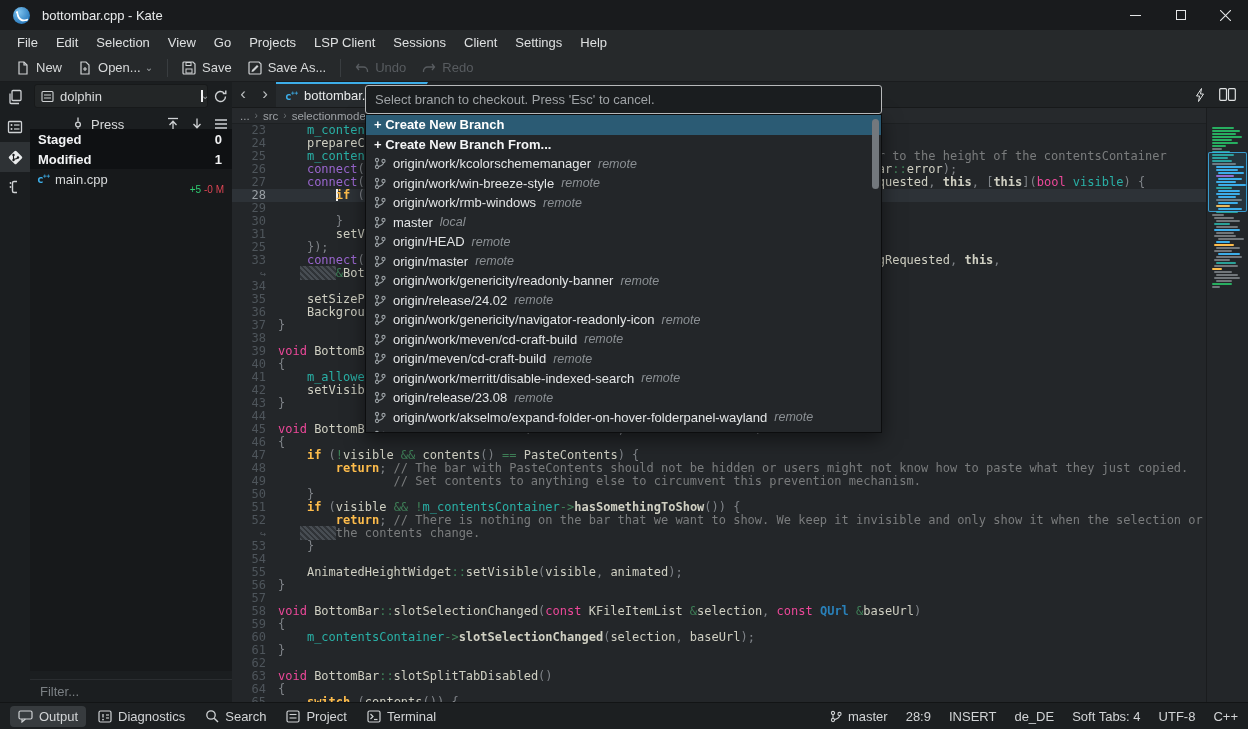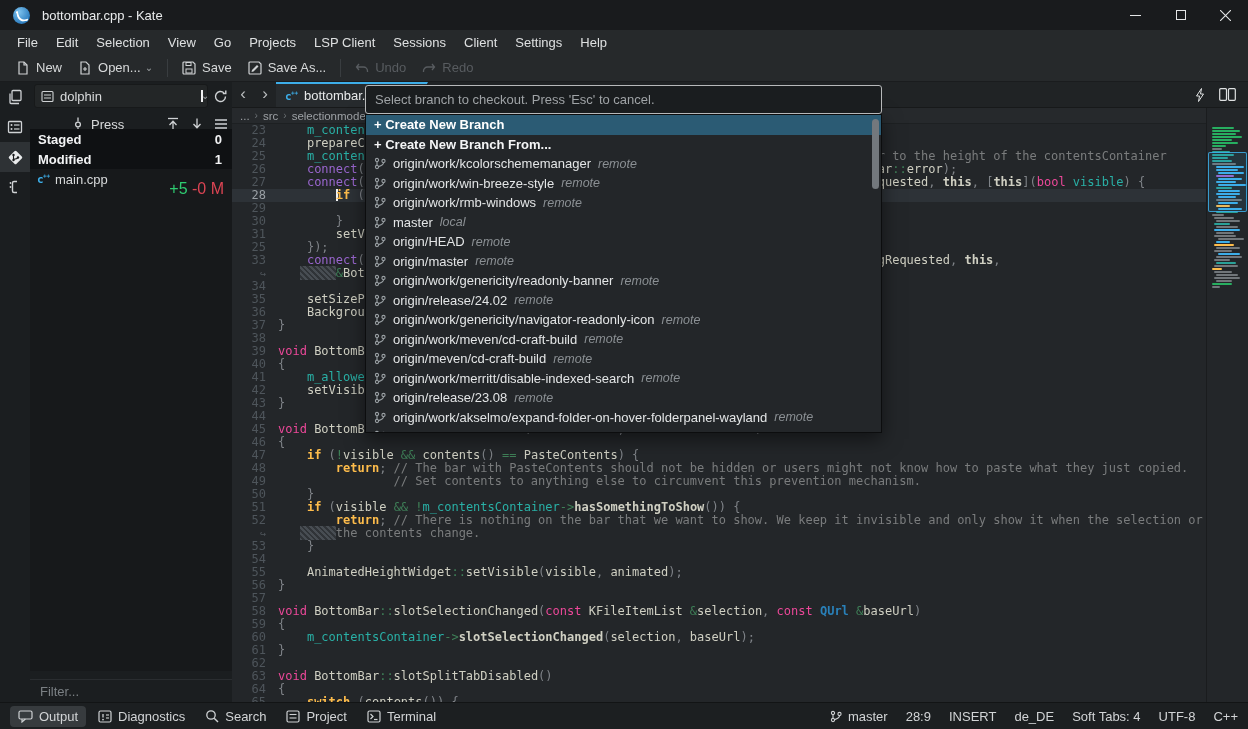--- a/index.html
+++ b/index.html
@@ -57,21 +57,21 @@
                 color:#d9dbdc; font-size:13px; }
   .commit-btn { display:flex; align-items:center; gap:7px; margin-left:38px; }
   .commit-icons { margin-left:auto; display:flex; gap:10px; align-items:center; color:#cfd2d4; }
   .tree { position:absolute; left:0; top:47px; width:202px; height:542px; background:#17191b; }
   .cat-row { display:flex; height:20px; align-items:center; background:#0f1113; color:#f2f3f4;
              font-size:13px; font-weight:bold; padding:0 10px 0 8px; }
   .cat-row + .cat-row { margin-top:0; }
   .cat-count { margin-left:auto; }
   .file-row { display:flex; align-items:center; height:20px; font-size:13px; color:#d7d9da;
               padding:0 8px 0 6px; gap:5px; }
-  .file-stats { margin-left:auto; font-size:16px;margin-top:20px; }
+  .file-stats { margin-left:auto; font-size:10px;margin-top:20px; }
   .stat-add { color:#2ecc71; }
   .stat-del { color:#da4453; }
   .filter-row { position:absolute; left:0; bottom:0; width:202px; height:23px; background:#1b1e20;
                 border-top:1px solid #2a2d30; color:#7b8084; font-size:13px; display:flex;
                 align-items:center; padding-left:10px; }
 
   
   .editor { position:absolute; left:232px; top:0; width:1016px; height:620px; background:#232629; }
   .navrow { position:absolute; left:0; top:0; width:1016px; height:26px; background:#202325;
             border-bottom:1px solid #17191a; display:flex; align-items:stretch; }

